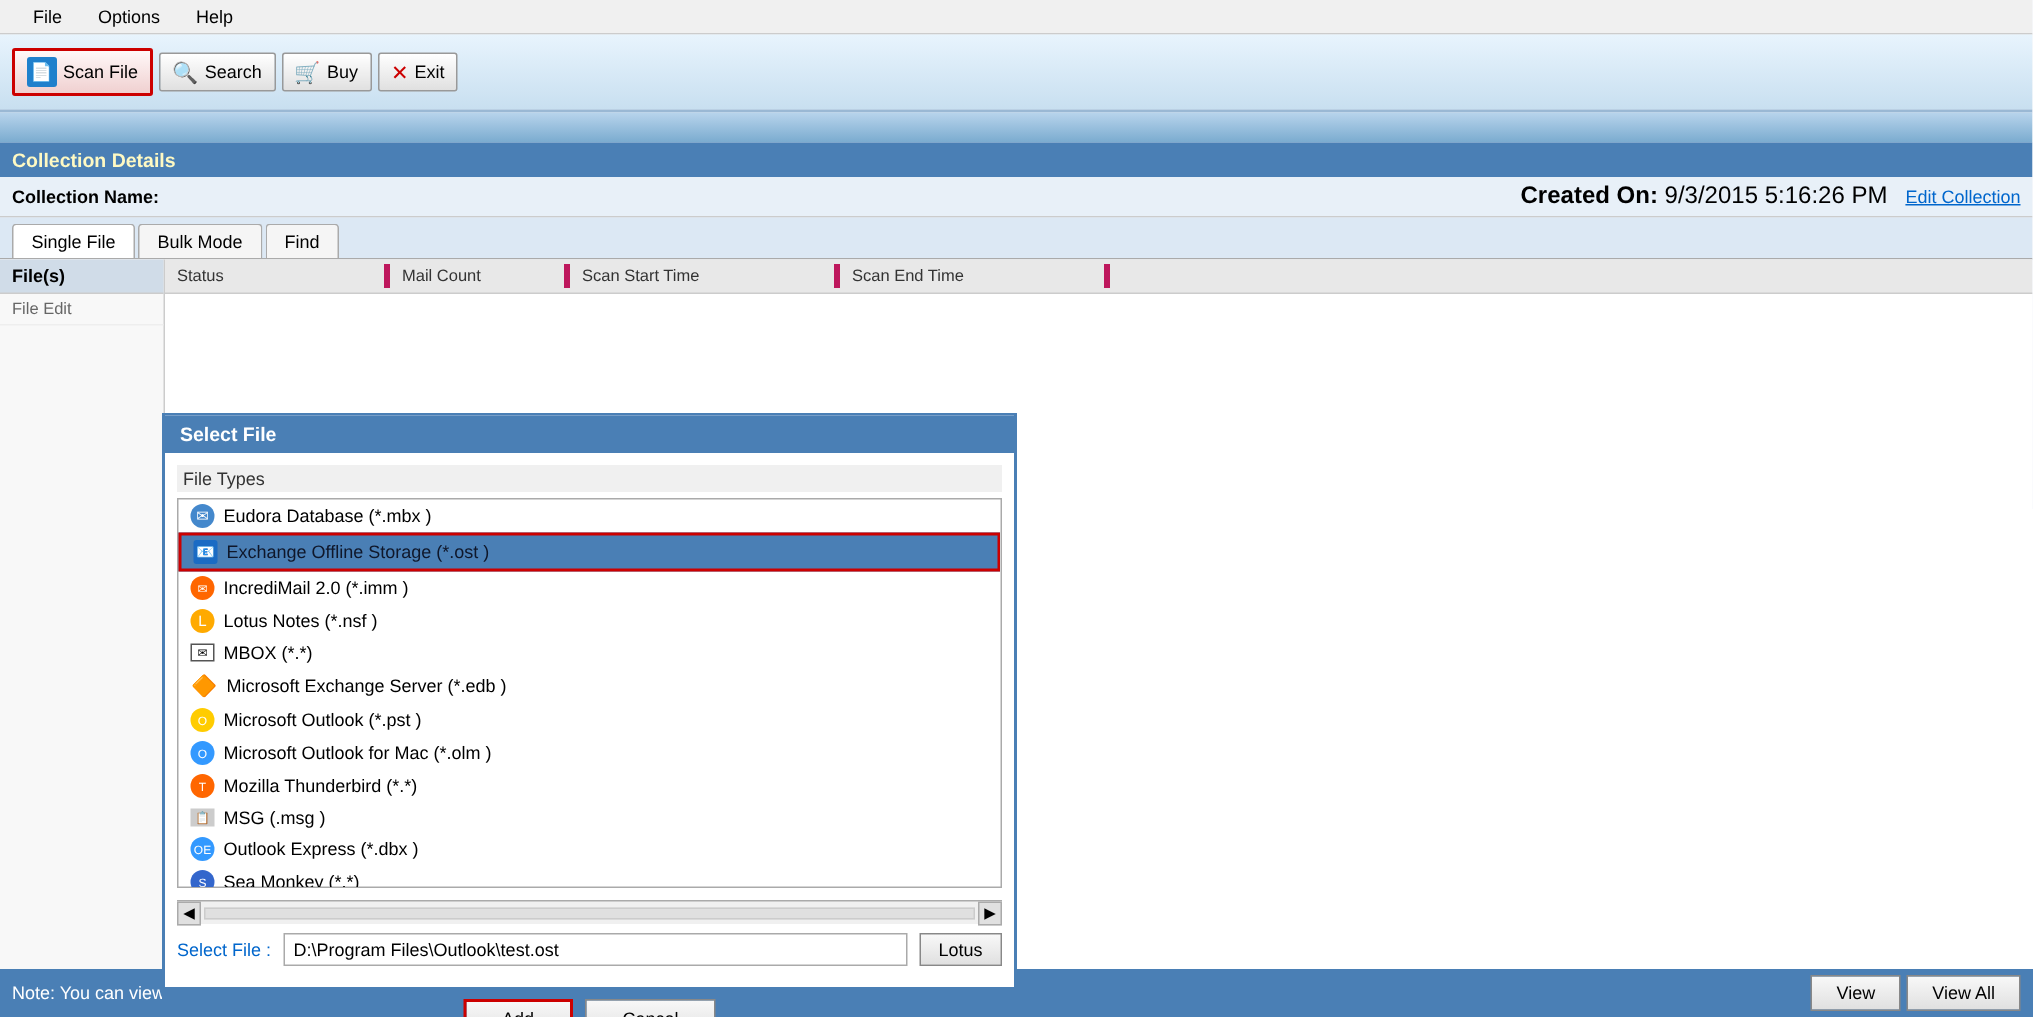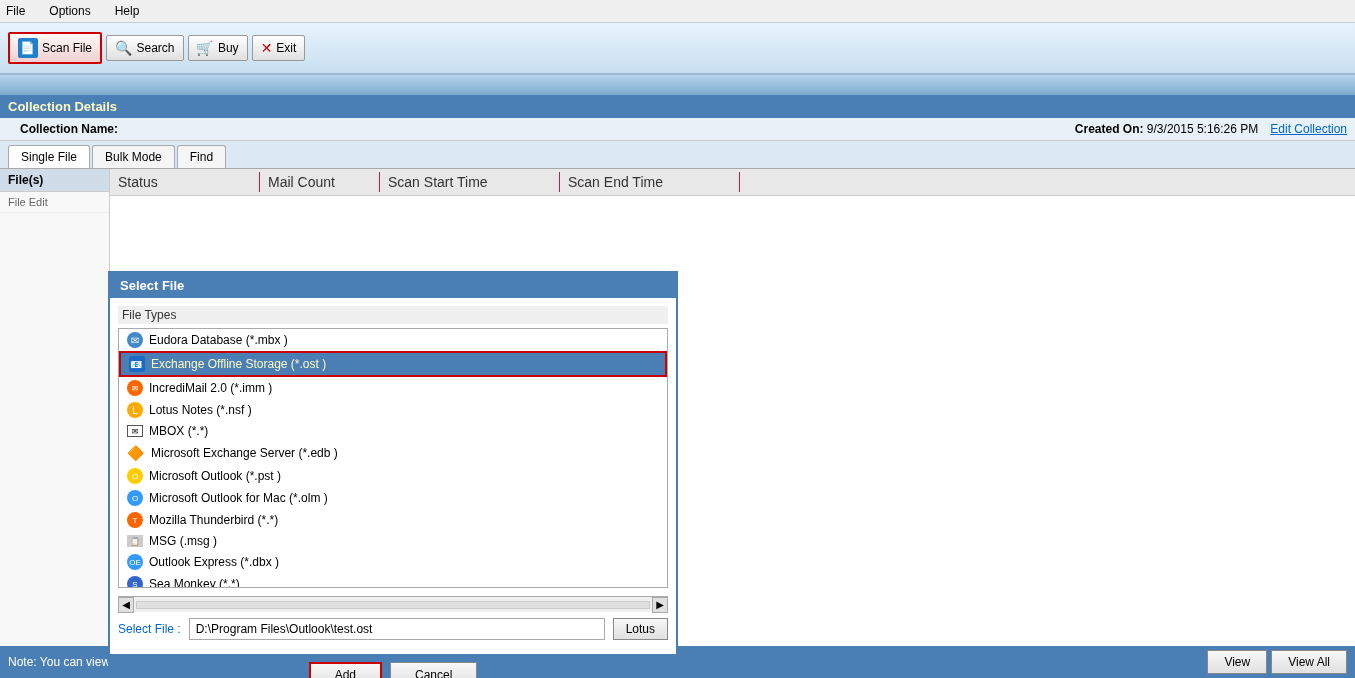--- a/index.html
+++ b/index.html
@@ -1,56 +1,56 @@
 <!DOCTYPE html>
 <html><head>
   <meta charset="utf-8">
   <style>
     * { margin: 0; padding: 0; box-sizing: border-box; }
     body { font-family: 'Segoe UI', Tahoma, Geneva, Verdana, sans-serif; font-size: 12px; background: #f0f4f8; width: 1355px; height: 678px; overflow: hidden; }
 
     
-    #menu-bar { background: #f0f0f0; border-bottom: 1px solid #ccc; padding: 2px 0; display: flex; gap: 12px; }
+    #menu-bar { background: #f0f0f0; border-bottom: 1px solid #ccc; padding: 2px 16px; display: flex; gap: 12px; }
     .menu-item { padding: 2px 6px; cursor: pointer; font-size: 12px; }
 
     
     #toolbar { background: linear-gradient(to bottom, #e8f4fd, #c8dff0); border-bottom: 2px solid #9ab8d4; padding: 4px 8px; display: flex; align-items: center; gap: 4px; height: 52px; }
     .toolbar-btn { display: flex; align-items: center; gap: 4px; padding: 4px 8px; border: 1px solid #999; background: linear-gradient(to bottom, #fff, #e0e0e0); cursor: pointer; border-radius: 2px; font-size: 12px; }
     .toolbar-btn.active { border: 2px solid #cc0000; background: linear-gradient(to bottom, #fff8f8, #f0d0d0); }
 
     
     #main { display: flex; flex-direction: column; height: calc(678px - 52px - 24px - 32px); }
 
     
     #collection-header { background: #4a7fb5; color: #fef9c3; padding: 4px 8px; font-weight: bold; font-size: 13px; }
 
     
     #collection-name-row { background: #e8f0f8; border-bottom: 1px solid #ccc; padding: 4px 8px; display: flex; align-items: center; justify-content: space-between; }
-    #collection-name-row .left { display: flex; align-items: center; gap: 8px; margin-left: 12px; }
+    #collection-name-row .left { display: flex; align-items: center; gap: 8px; }
     .collection-name-label { font-weight: bold; font-size: 12px; }
-    .created-on { font-size: 12px; }
+    .created-on { font-size: 16px; }
     .edit-collection-link { color: #0066cc; text-decoration: underline; cursor: pointer; font-size: 12px; }
 
     
     #tab-bar { background: #dce8f4; border-bottom: 1px solid #aaa; padding: 4px 8px 0; display: flex; gap: 2px; }
     .tab { padding: 4px 12px; border: 1px solid #aaa; border-bottom: none; cursor: pointer; font-size: 12px; background: #f5f5f5; border-radius: 3px 3px 0 0; }
     .tab.active { background: white; font-weight: normal; }
 
     
     #content-area { display: flex; flex: 1; background: white; }
 
     
     #left-sidebar { width: 110px; border-right: 1px solid #ccc; background: #f8f8f8; }
     #files-label { background: #d0dce8; padding: 4px 8px; font-weight: bold; font-size: 12px; border-bottom: 1px solid #ccc; }
     #file-name-col { padding: 4px 8px; font-size: 11px; color: #666; border-bottom: 1px solid #eee; }
 
     
     #table-area { flex: 1; display: flex; flex-direction: column; }
     #table-header { display: flex; background: #e8e8e8; border-bottom: 1px solid #ccc; padding: 3px 0; }
-    .col-header { padding: 2px 8px; font-size: 14px; color: #333; border-right: 1px solid #be185d; flex: 1; }
+    .col-header { padding: 2px 8px; font-size: 11px; color: #333; border-right: 4px solid #be185d; flex: 1; }
     .col-status { width: 150px; flex: none; }
     .col-mail { width: 120px; flex: none; }
     .col-scan-start { width: 180px; flex: none; }
     .col-scan-end { width: 180px; flex: none; }
 
     
     #dialog-overlay { position: absolute; top: 130px; left: 108px; width: 570px; background: white; border: 2px solid #4a7fb5; z-index: 100; }
     #dialog-title { background: #4a7fb5; color: white; padding: 5px 10px; font-size: 13px; font-weight: bold; }
     #dialog-content { padding: 8px; }
     #file-types-label { font-size: 12px; color: #333; margin-bottom: 4px; padding: 2px 4px; background: #f0f0f0; }
@@ -169,21 +169,21 @@
     <div id="dialog-content">
       <div id="file-types-label">File Types</div>
       <div id="file-list-container">
 
       <div class="file-type-item">
             <span class="file-icon" style="background: rgb(68, 136, 204); border-radius: 50%; width: 16px; height: 16px; display: inline-flex; align-items: center; justify-content: center; color: white; font-size: 10px;">✉</span>
             <span>Eudora Database (*.mbx )</span>
           </div>
           <div class="file-type-item selected">
             <span class="file-icon" style="background: rgb(26, 107, 196); border-radius: 2px; width: 16px; height: 16px; display: inline-flex; align-items: center; justify-content: center; color: white; font-size: 10px;">📧</span>
-            <span style="color: #fef9c3;">Exchange Offline Storage (*.ost )</span>
+            <span style="color: #0f172a;">Exchange Offline Storage (*.ost )</span>
           </div>
           <div class="file-type-item">
             <span class="file-icon" style="background: rgb(255, 102, 0); border-radius: 50%; width: 16px; height: 16px; display: inline-flex; align-items: center; justify-content: center; color: white; font-size: 8px;">✉</span>
             <span>IncrediMail 2.0 (*.imm )</span>
           </div>
           <div class="file-type-item">
             <span class="file-icon" style="background: rgb(255, 170, 0); border-radius: 50%; width: 16px; height: 16px; display: inline-flex; align-items: center; justify-content: center; color: white; font-size: 10px;">L</span>
             <span>Lotus Notes (*.nsf )</span>
           </div>
           <div class="file-type-item">

